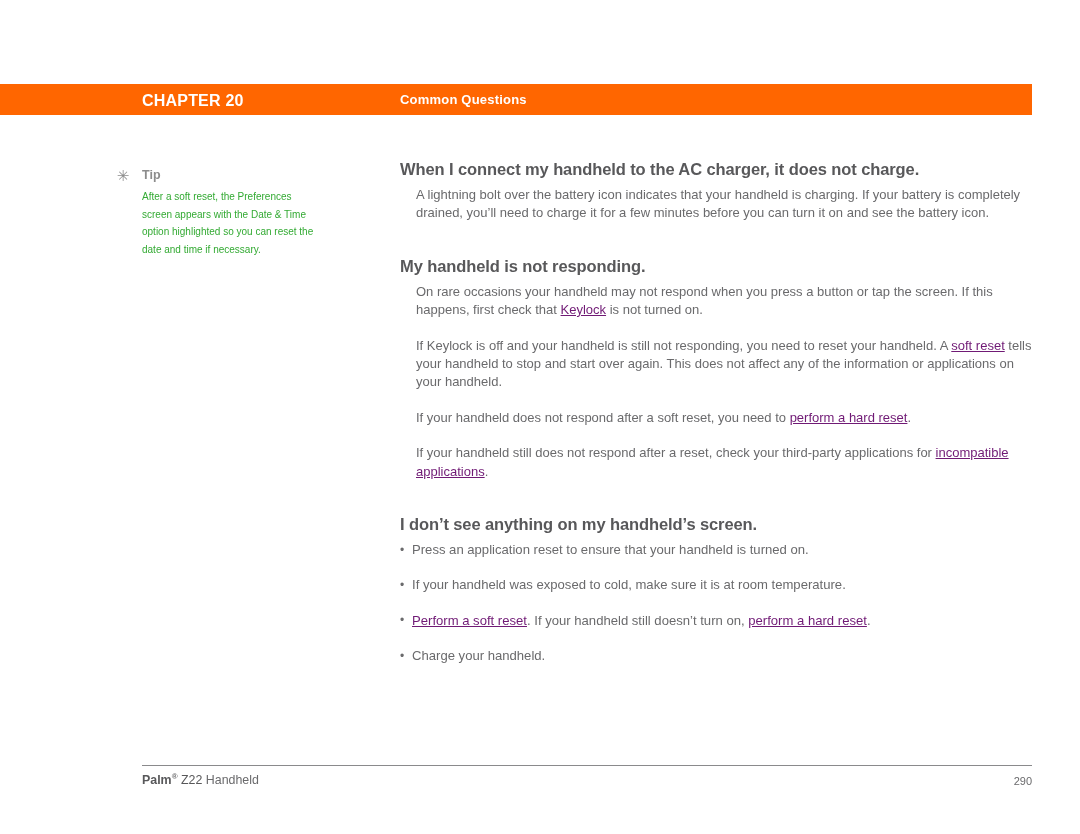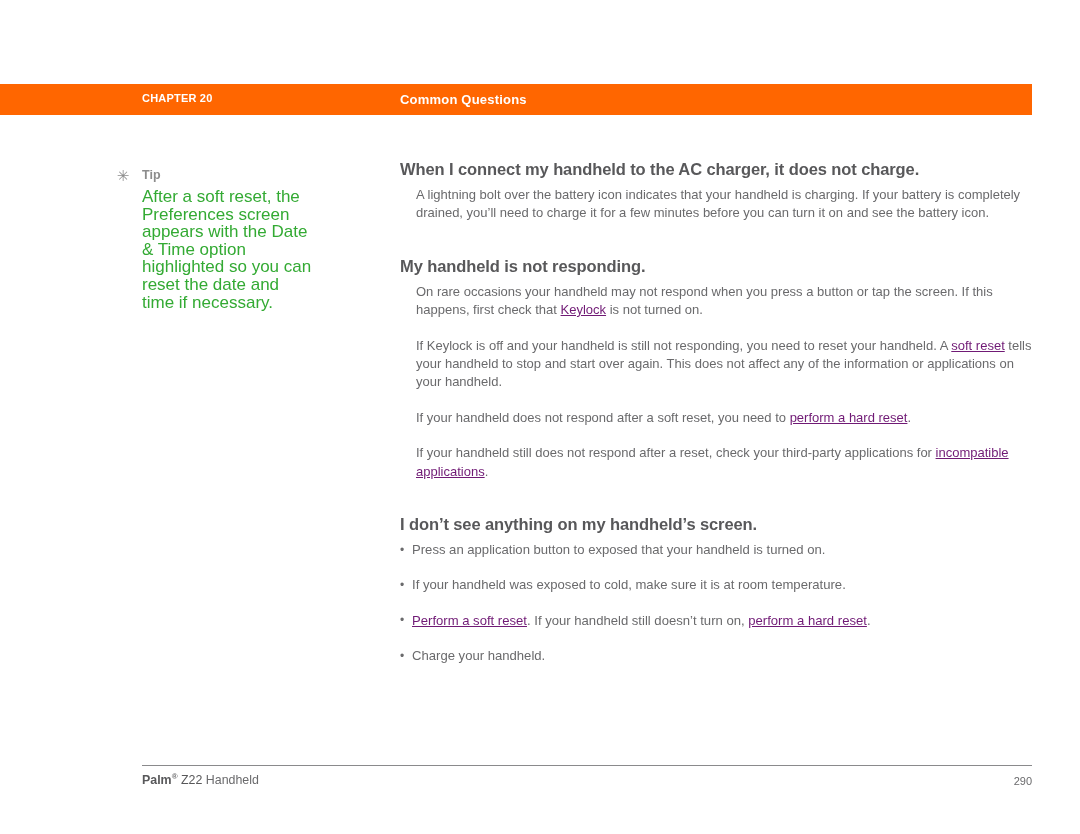--- a/index.html
+++ b/index.html
@@ -21,21 +21,21 @@
     left: 0;
     top: 84px;
     width: 1032px;
     height: 31px;
     background: #ff6600;
   }
   .header-chapter {
     position: absolute;
     left: 142px;
     top: 92px;
-    font-size: 11px;
+    font-size: 16px;
     font-weight: bold;
     color: #ffffff;
     letter-spacing: 0.2px;
   }
   .header-section {
     position: absolute;
     left: 400px;
     top: 92px;
     font-size: 13px;
     font-weight: bold;
@@ -69,21 +69,21 @@
     position: absolute;
     left: 27px;
     top: 0;
     font-size: 12.5px;
     font-weight: bold;
     color: #8c8c8c;
   }
   .tip-body {
     margin-left: 27px;
     margin-top: 0px;
-    font-size: 17px;
+    font-size: 10px;
     line-height: 17.6px;
     color: #33aa33;
     width: 172px;
   }
 
   
   .content {
     position: absolute;
     left: 400px;
     top: 160px;
@@ -198,21 +198,21 @@
   <p class="body-text"><span>On rare occasions your handheld may not respond when you press a button or tap the screen. If this happens, first check that </span><a class="xref" href="#">Keylock</a><span> is not turned on.</span></p>
 
   <p class="body-text"><span>If Keylock is off and your handheld is still not responding, you need to reset your handheld. A </span><a class="xref" href="#">soft reset</a><span> tells your handheld to stop and start over again. This does not affect any of the information or applications on your handheld.</span></p>
 
   <p class="body-text"><span>If your handheld does not respond after a soft reset, you need to </span><a class="xref" href="#">perform a hard reset</a><span>.</span></p>
 
   <p class="body-text"><span>If your handheld still does not respond after a reset, check your third-party applications for </span><a class="xref" href="#">incompatible applications</a><span>.</span></p>
 
   <h2 class="section-title spaced-top">I don’t see anything on my handheld’s screen.</h2>
   <ul class="bullets">
-    <li>Press an application button to exposed that your handheld is turned on.</li>
+    <li>Press an application reset to ensure that your handheld is turned on.</li>
     <li>If your handheld was exposed to cold, make sure it is at room temperature.</li>
     <li><a class="xref" href="#">Perform a soft reset</a><span>. If your handheld still doesn’t turn on, </span><a class="xref" href="#">perform a hard reset</a><span>.</span></li>
     <li>Charge your handheld.</li>
   </ul>
 </div>
 
 <div class="footer-rule"></div>
 <div class="footer-left"><span class="brand">Palm</span><span class="reg">®</span> <span class="model">Z22</span> <span>Handheld</span></div>
 <div class="footer-page">290</div>
 

